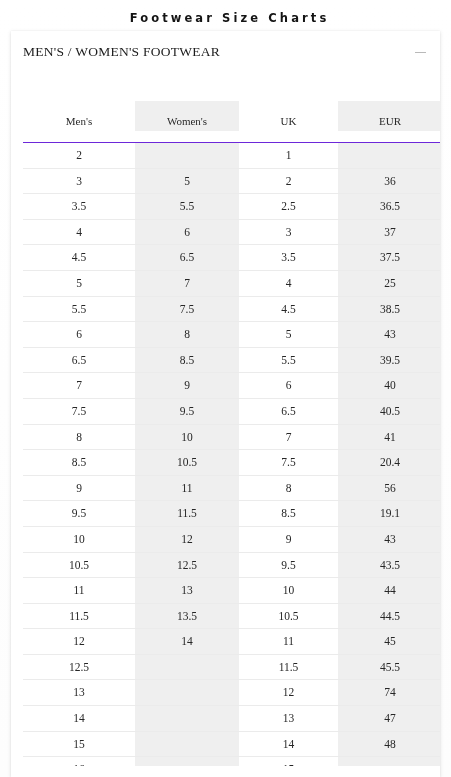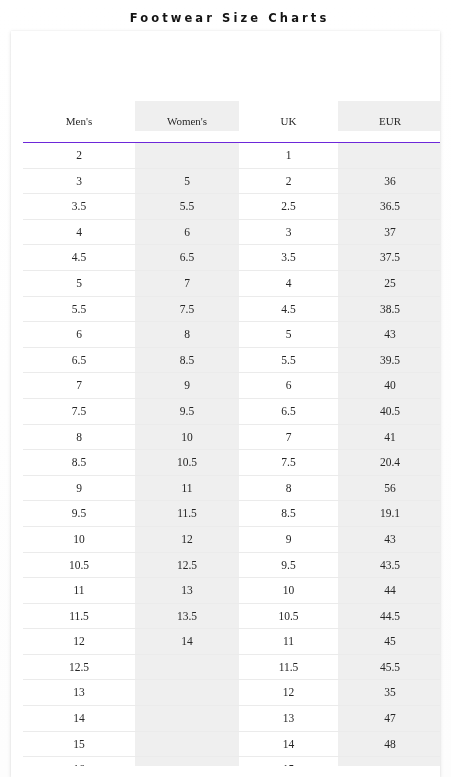--- a/index.html
+++ b/index.html
@@ -137,20 +137,24 @@
 </style>
 </head>
 <body>
 
 <div class="page">
 
   <div class="page-title">Footwear Size Charts</div>
 
   <div class="card">
 
+    <div class="section-header">
+      <span class="section-title">MEN'S / WOMEN'S FOOTWEAR</span>
+      <span class="collapse-icon"></span>
+    </div>
 
     <div class="table-wrap">
       <table class="size-table">
         <colgroup>
           <col class="c1">
             <col class="c2">
             <col class="c3">
             <col class="c4">
         </colgroup>
         <thead>
@@ -295,21 +299,21 @@
             <tr>
               <td class="plain">12.5</td>
               <td class="shaded"></td>
               <td class="plain">11.5</td>
               <td class="shaded">45.5</td>
             </tr>
             <tr>
               <td class="plain">13</td>
               <td class="shaded"></td>
               <td class="plain">12</td>
-              <td class="shaded">35</td>
+              <td class="shaded">74</td>
             </tr>
             <tr>
               <td class="plain">14</td>
               <td class="shaded"></td>
               <td class="plain">13</td>
               <td class="shaded">47</td>
             </tr>
             <tr>
               <td class="plain">15</td>
               <td class="shaded"></td>

